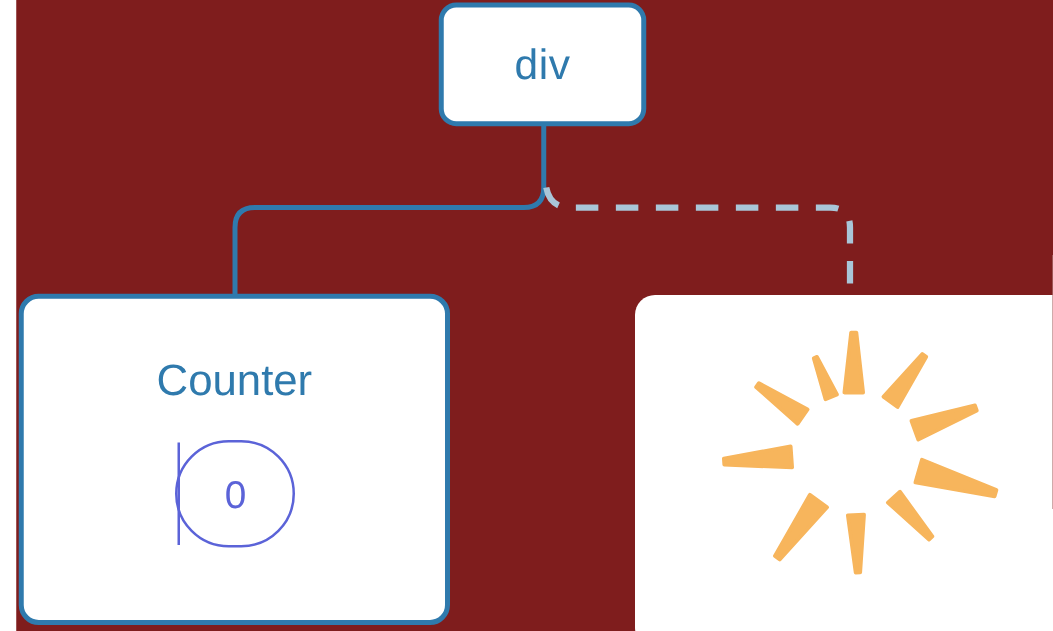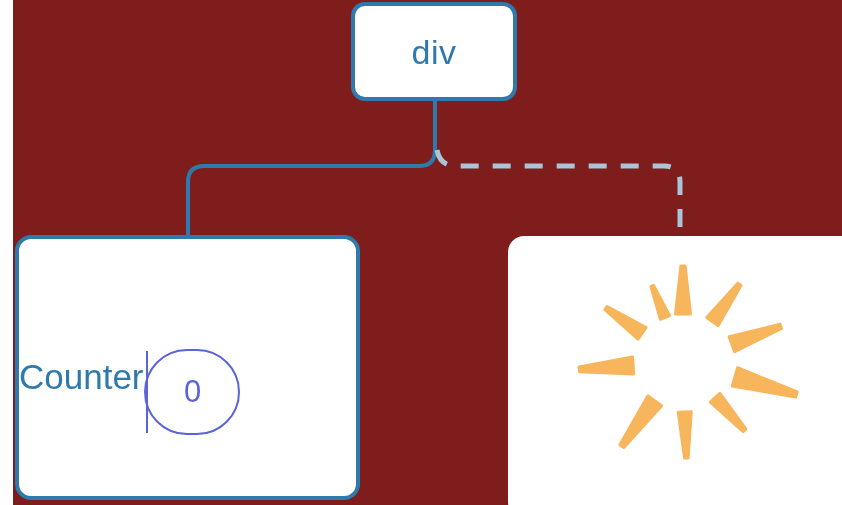--- a/index.html
+++ b/index.html
@@ -60,21 +60,21 @@
   }
 
   
   #node-counter {
     left: 2px;
     top: 235px;
     width: 345px;
     height: 265px;
     border-radius: 16px;
     display: flex;
-    flex-direction: row;
+    flex-direction: column;
     align-items: center;
     justify-content: flex-start;
     padding-top: 48px;
   }
   #node-counter .node-title {
     color: #2f7aad;
     font-size: 35px;
     line-height: 1;
     margin-bottom: 30px;
   }

